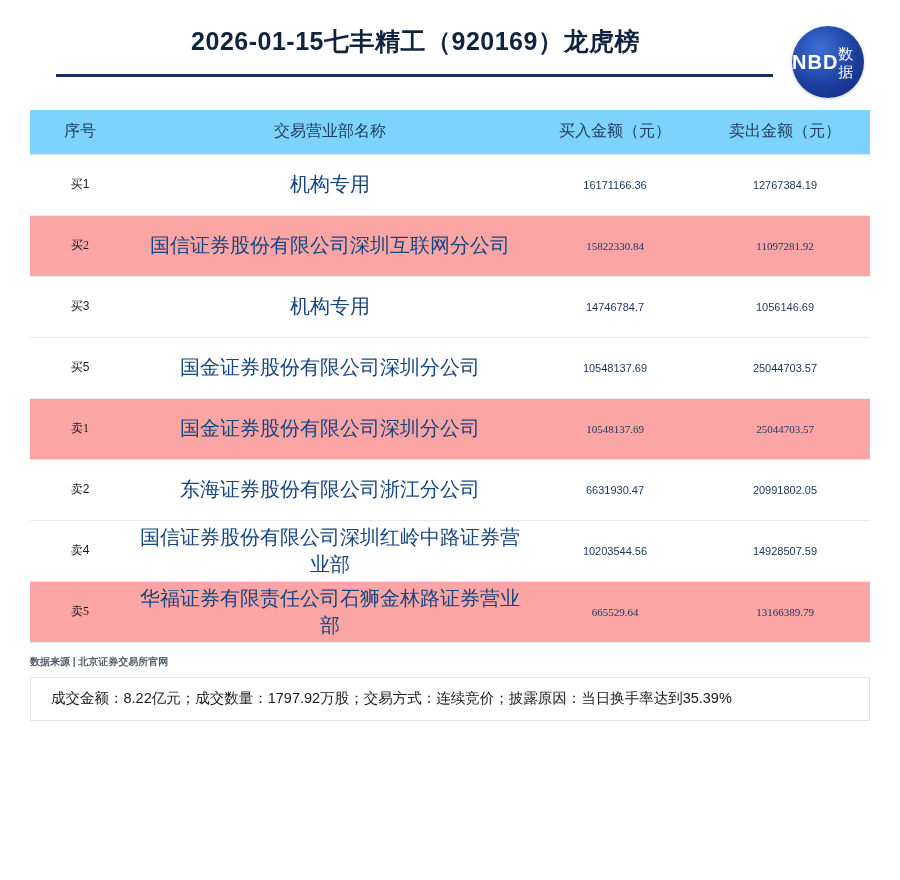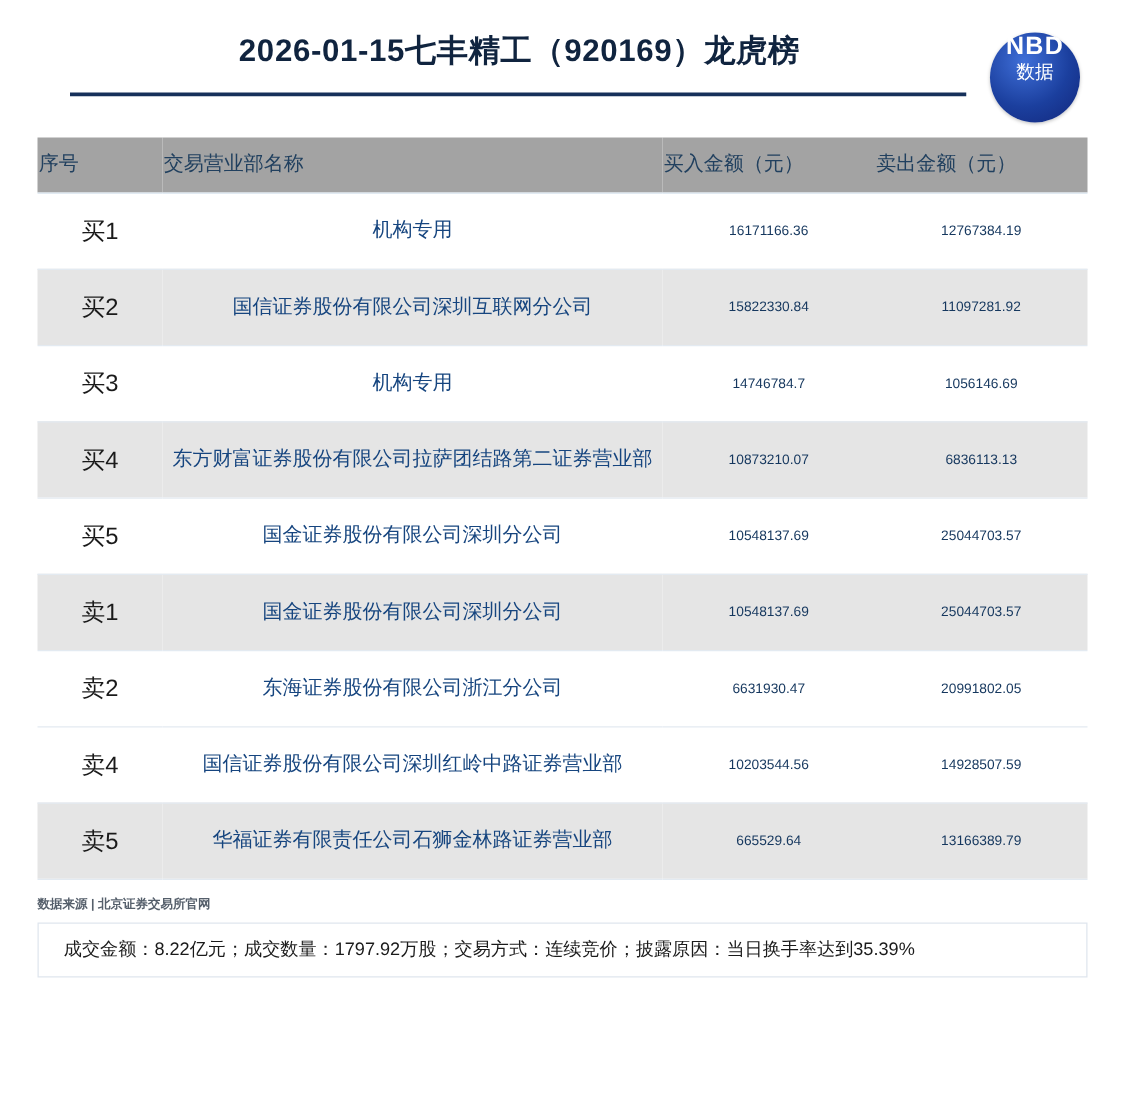--- a/index.html
+++ b/index.html
@@ -44,21 +44,21 @@
   .logo {
     position: absolute;
     right: 36px;
     top: 26px;
     width: 72px;
     height: 72px;
     border-radius: 50%;
     background: radial-gradient(circle at 38% 32%, #3f6fd8 0%, #1b3f9e 55%, #12267a 100%);
     color: #ffffff;
     display: flex;
-    flex-direction: column;
+    flex-direction: row;
     align-items: center;
     justify-content: flex-start;
     box-shadow: 0 1px 3px rgba(0,0,0,0.25);
   }
   .logo .nbd {
     font-size: 20px;
     font-weight: bold;
     letter-spacing: 1px;
     line-height: 22px;
   }
@@ -72,45 +72,46 @@
   .table-wrap {
     margin: 10px 30px 0 30px;
     width: 840px;
   }
   table {
     width: 100%;
     border-collapse: collapse;
     table-layout: fixed;
   }
   thead th {
-    background: #a3a3a3;
+    background: #7dd3fc;
     color: #21405f;
     font-size: 16px;
     font-weight: normal;
     height: 44px;
-    text-align: left;
+    text-align: center;
     border-bottom: 1px solid #d8e3ee;
   }
   tbody td {
     height: 61px;
     text-align: center;
     font-size: 16px;
     border-bottom: 1px solid #e3eaf1;
     color: #15375e;
   }
   tbody tr.alt td {
-    background: #e5e5e5;
+    background: #fca5a5;
+    font-family: Liberation Serif, serif;
   }
   tbody tr td.col-idx {
     color: #1a1a1a;
-    font-size: 19px;
+    font-size: 12px;
   }
   tbody tr td.col-name {
     color: #16457f;
-    font-size: 16px;
+    font-size: 20px;
     margin-left: 40px;
   }
   tbody tr td.col-num {
     color: #15375e;
     font-size: 11px;
   }
   col.c1 { width: 100px; }
   col.c2 { width: 400px; }
   col.c3 { width: 170px; }
   col.c4 { width: 170px; }
@@ -176,26 +177,20 @@
           <td class="col-name">国信证券股份有限公司深圳互联网分公司</td>
           <td class="col-num">15822330.84</td>
           <td class="col-num">11097281.92</td>
         </tr>
         <tr>
           <td class="col-idx">买3</td>
           <td class="col-name">机构专用</td>
           <td class="col-num">14746784.7</td>
           <td class="col-num">1056146.69</td>
         </tr>
-        <tr class="alt">
-          <td class="col-idx">买4</td>
-          <td class="col-name">东方财富证券股份有限公司拉萨团结路第二证券营业部</td>
-          <td class="col-num">10873210.07</td>
-          <td class="col-num">6836113.13</td>
-        </tr>
         <tr>
           <td class="col-idx">买5</td>
           <td class="col-name">国金证券股份有限公司深圳分公司</td>
           <td class="col-num">10548137.69</td>
           <td class="col-num">25044703.57</td>
         </tr>
         <tr class="alt">
           <td class="col-idx">卖1</td>
           <td class="col-name">国金证券股份有限公司深圳分公司</td>
           <td class="col-num">10548137.69</td>

